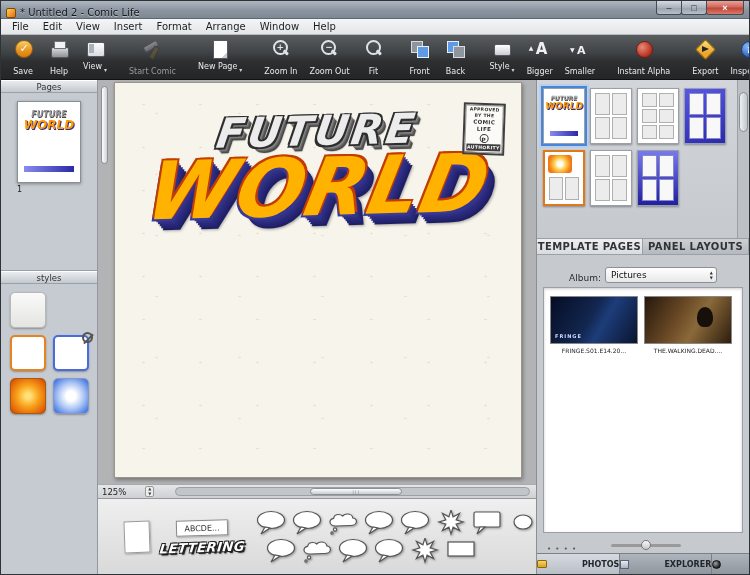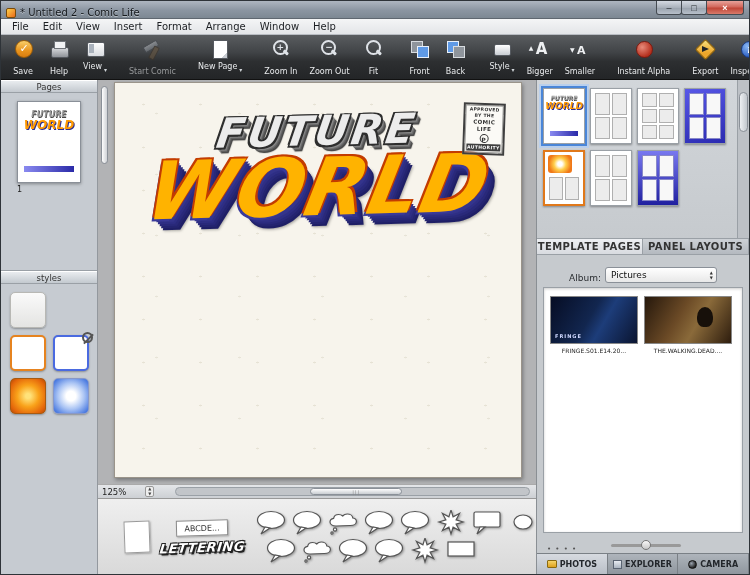--- a/index.html
+++ b/index.html
@@ -169,21 +169,21 @@
   .walkingdead{background:linear-gradient(120deg,#26180c 0%,#6b4a26 40%,#8a6a3a 60%,#2e1d0e 100%);}
   .wd-head{position:absolute;right:18px;top:10px;width:16px;height:20px;background:#17100a;border-radius:50% 50% 40% 40%;}
   .ph-caption{font-size:6px;color:#222;text-align:center;margin-top:3px;white-space:nowrap;overflow:hidden;}
 
   .size-row{height:16px;display:flex;align-items:center;padding:0 10px;flex:0 0 auto;}
   .dots::before{content:"• • • •";font-size:7px;color:#555;letter-spacing:1px;}
   .slider-track{width:70px;height:3px;background:#999;border-radius:2px;position:relative;margin-left:34px;}
   .slider-thumb{position:absolute;left:30px;top:-4px;width:10px;height:10px;border-radius:50%;background:linear-gradient(#f8f8f8,#c8c8c8);border:1px solid #777;}
 
   .bottom-tabs{height:21px;display:flex;background:linear-gradient(#aeb4bb,#8f969e);border-top:1px solid #7a8086;flex:0 0 auto;}
-  .btab{flex:1;display:flex;align-items:center;justify-content:center;border-right:1px solid #7a8086;font-size:8px;font-weight:bold;color:#23272c;white-space:nowrap;}
+  .btab{flex:1;display:flex;align-items:center;justify-content:flex-start;border-right:1px solid #7a8086;font-size:8px;font-weight:bold;color:#23272c;white-space:nowrap;gap:32px;}
   .btab.active{background:linear-gradient(#d6dae0,#b9bfc7);}
   .bt-ic{display:inline-block;margin-right:3px;}
   .bt-photos{width:10px;height:8px;background:linear-gradient(#f6d468,#dfa21f);border:1px solid #8a6a10;border-radius:1px;}
   .bt-explorer{width:9px;height:9px;background:linear-gradient(#e8ecf2,#aab4c0);border:1px solid #5a6472;}
   .bt-camera{width:9px;height:9px;border-radius:50%;background:radial-gradient(circle at 35% 35%,#99a2ad,#222 70%);border:1px solid #111;}
 </style>
 </head>
 <body>
 
 <div class="window">

